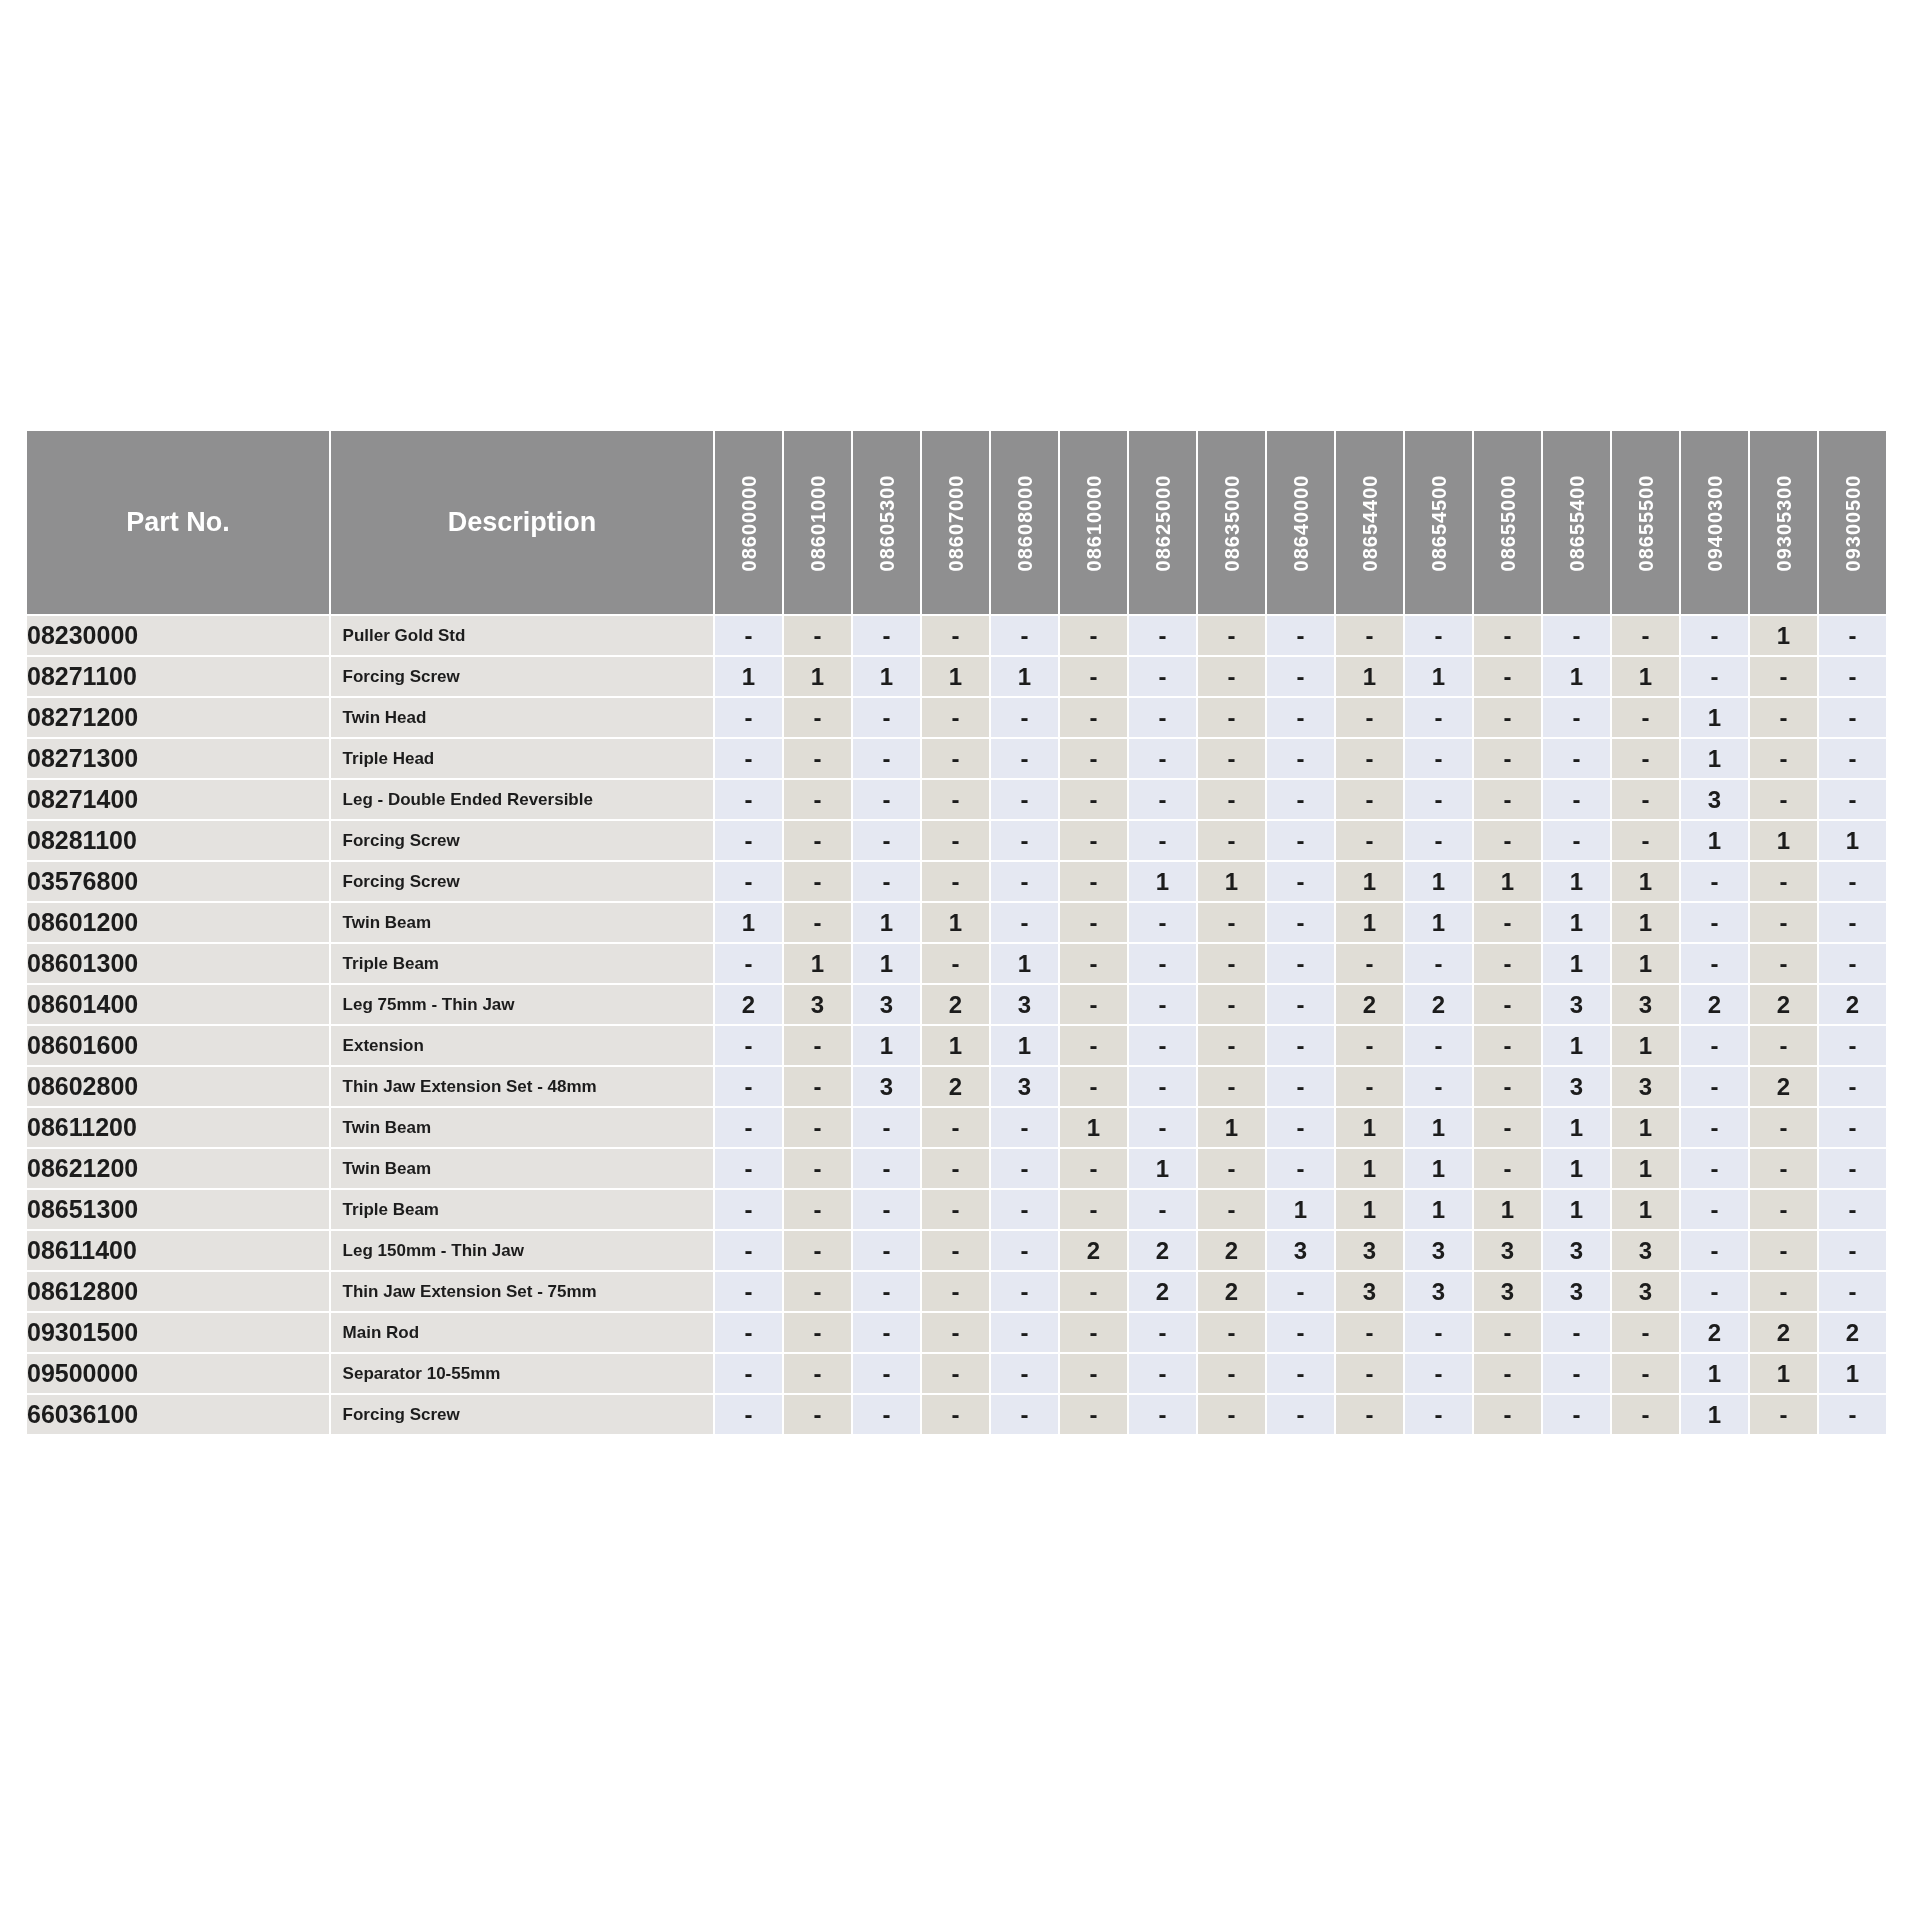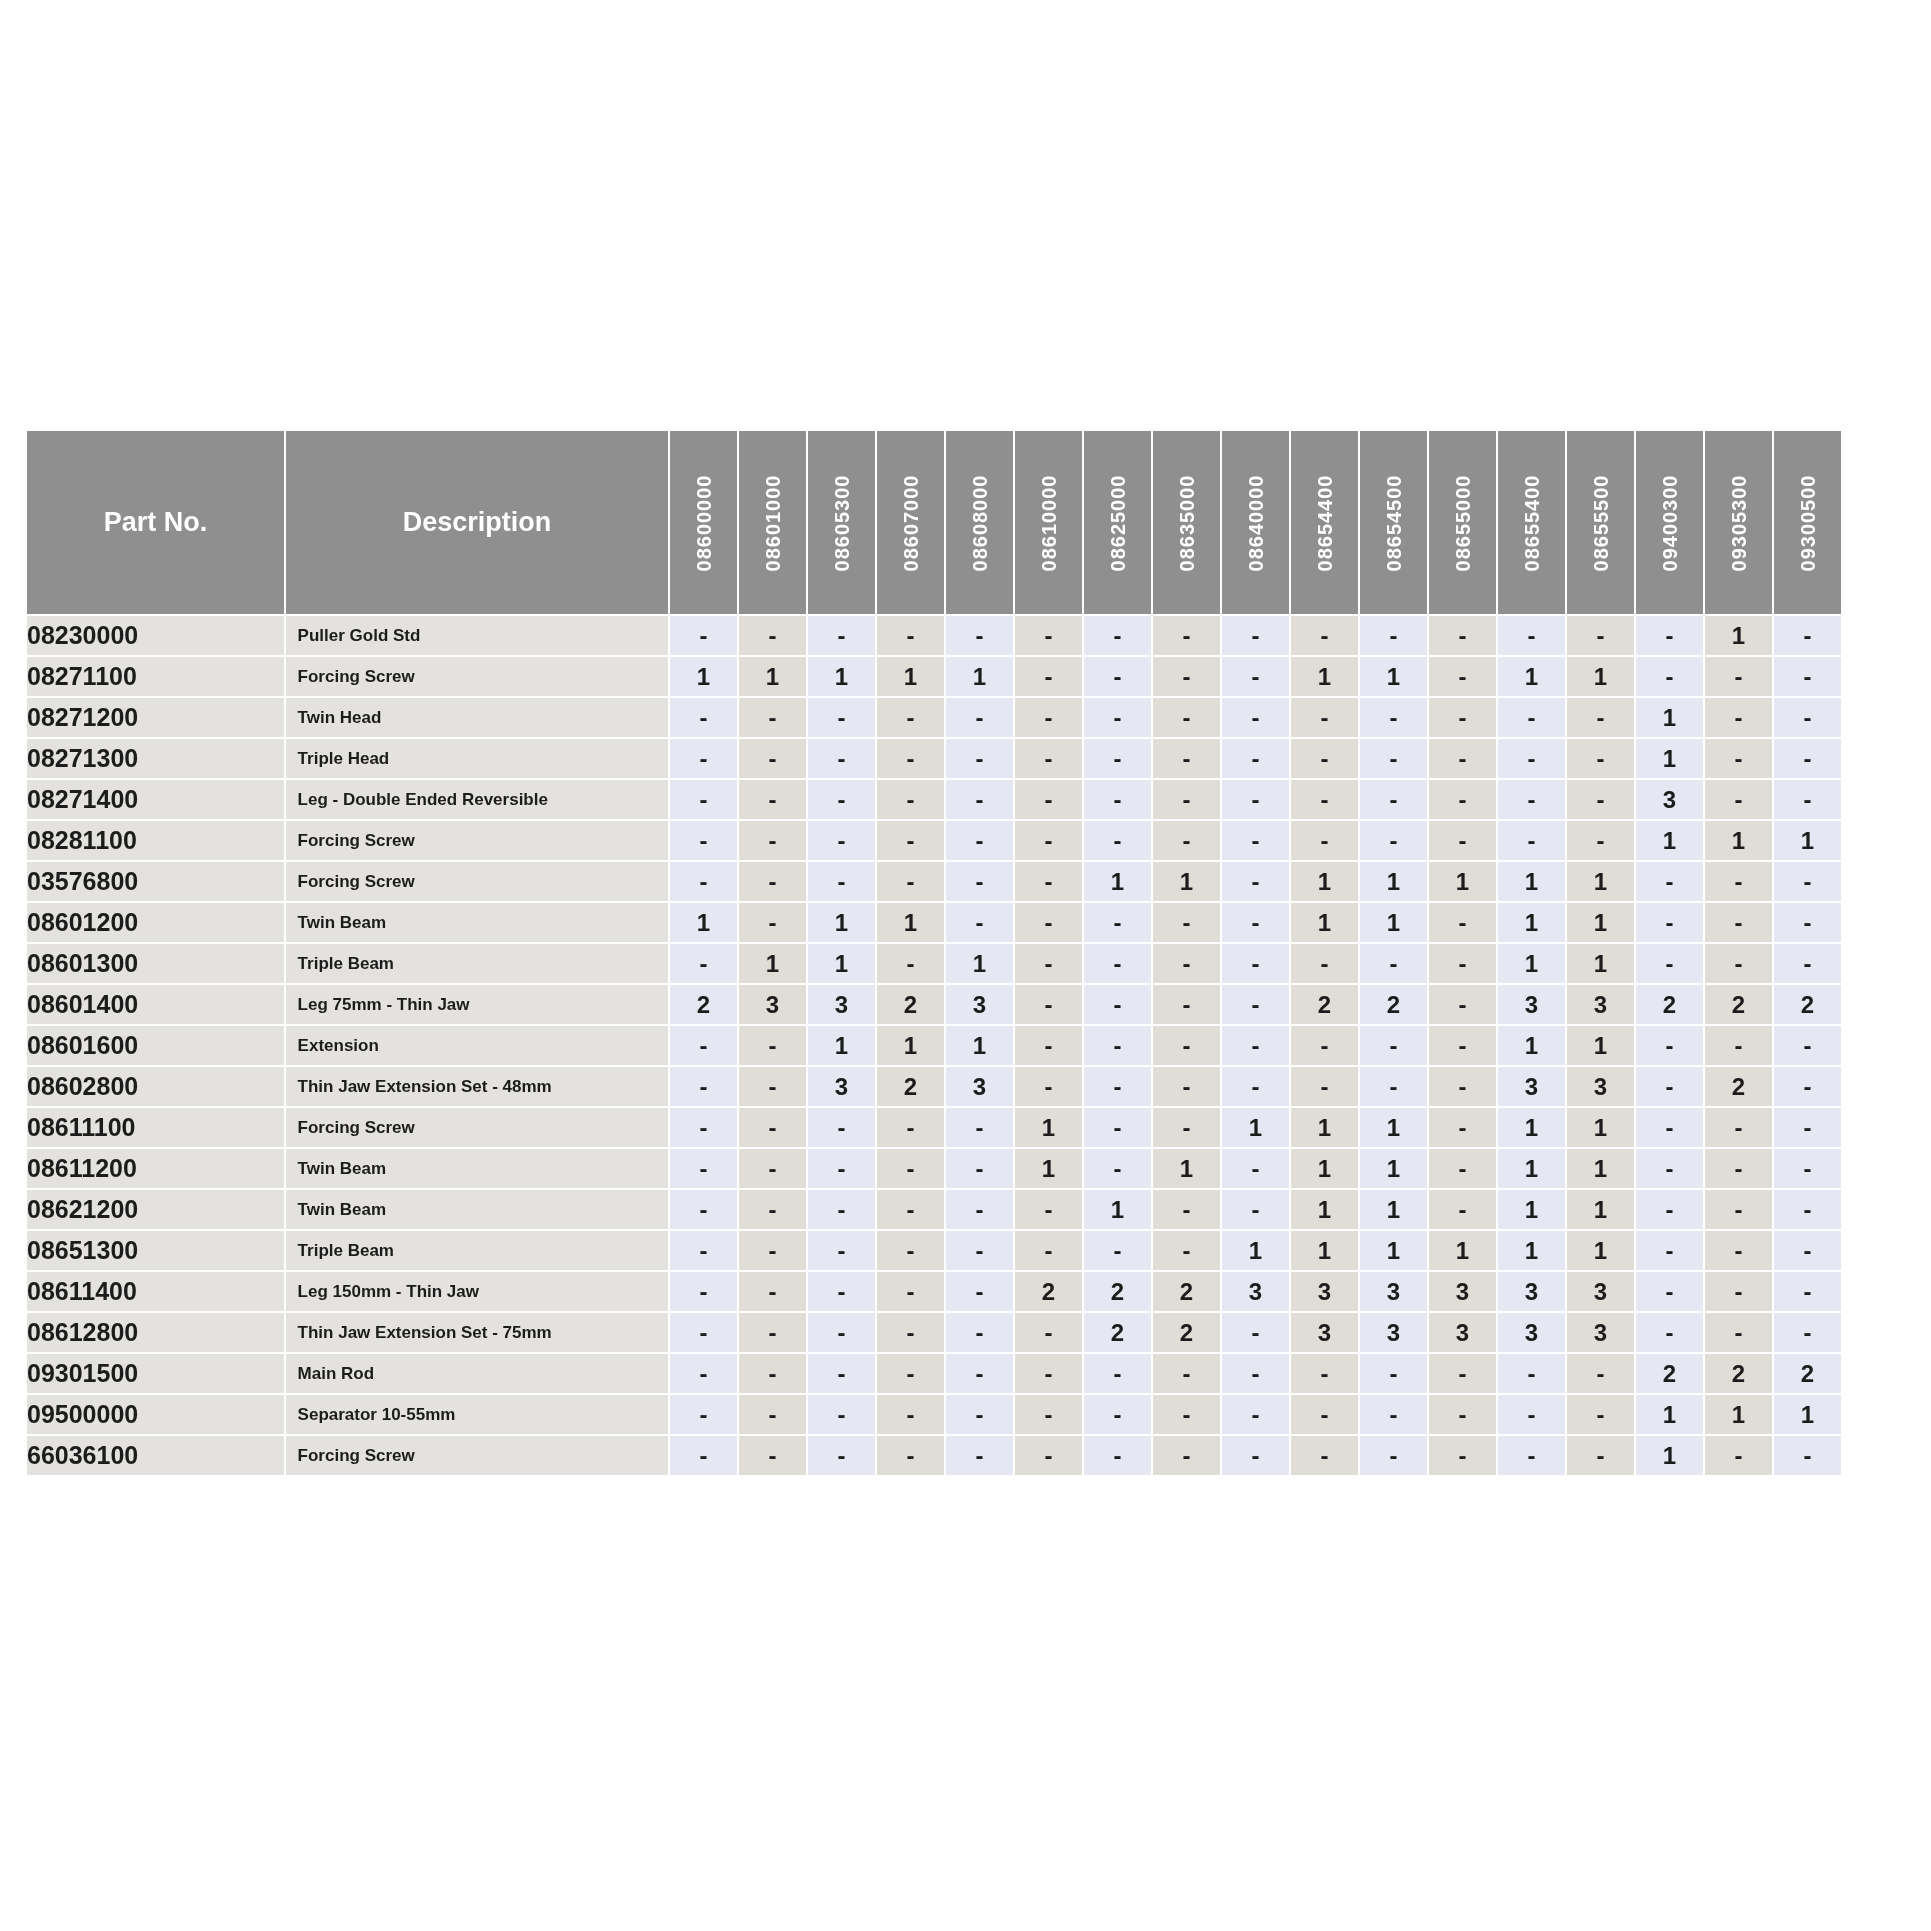--- a/index.html
+++ b/index.html
@@ -31,21 +31,21 @@
     border-spacing:2.9px;
     table-layout:fixed;
   }
   th,td{
     padding:0;
     color:var(--cell-text);
     font-weight:700;
     overflow:hidden;
     white-space:nowrap;
   }
-  th.hpart{width:257px;}
+  th.hpart{width:302px;}
   th.hdesc{width:382px;}
   th.hprod{width:67px;position:relative;}
   thead th{
     background:var(--header-bg);
     color:var(--header-text);
     height:183px;
     font-size:27px;
     text-align:center;
     vertical-align:middle;
   }
@@ -391,41 +391,20 @@
           <td class="cval c-beige">-</td>
           <td class="cval c-blue">-</td>
           <td class="cval c-beige">-</td>
           <td class="cval c-blue">3</td>
           <td class="cval c-beige">3</td>
           <td class="cval c-blue">-</td>
           <td class="cval c-beige">2</td>
           <td class="cval c-blue">-</td>
         </tr>
         <tr>
-          <td class="cpart">08611100</td>
-          <td class="cdesc">Forcing Screw</td>
-          <td class="cval c-blue">-</td>
-          <td class="cval c-beige">-</td>
-          <td class="cval c-blue">-</td>
-          <td class="cval c-beige">-</td>
-          <td class="cval c-blue">-</td>
-          <td class="cval c-beige">1</td>
-          <td class="cval c-blue">-</td>
-          <td class="cval c-beige">-</td>
-          <td class="cval c-blue">1</td>
-          <td class="cval c-beige">1</td>
-          <td class="cval c-blue">1</td>
-          <td class="cval c-beige">-</td>
-          <td class="cval c-blue">1</td>
-          <td class="cval c-beige">1</td>
-          <td class="cval c-blue">-</td>
-          <td class="cval c-beige">-</td>
-          <td class="cval c-blue">-</td>
-        </tr>
-        <tr>
           <td class="cpart">08611200</td>
           <td class="cdesc">Twin Beam</td>
           <td class="cval c-blue">-</td>
           <td class="cval c-beige">-</td>
           <td class="cval c-blue">-</td>
           <td class="cval c-beige">-</td>
           <td class="cval c-blue">-</td>
           <td class="cval c-beige">1</td>
           <td class="cval c-blue">-</td>
           <td class="cval c-beige">1</td>

